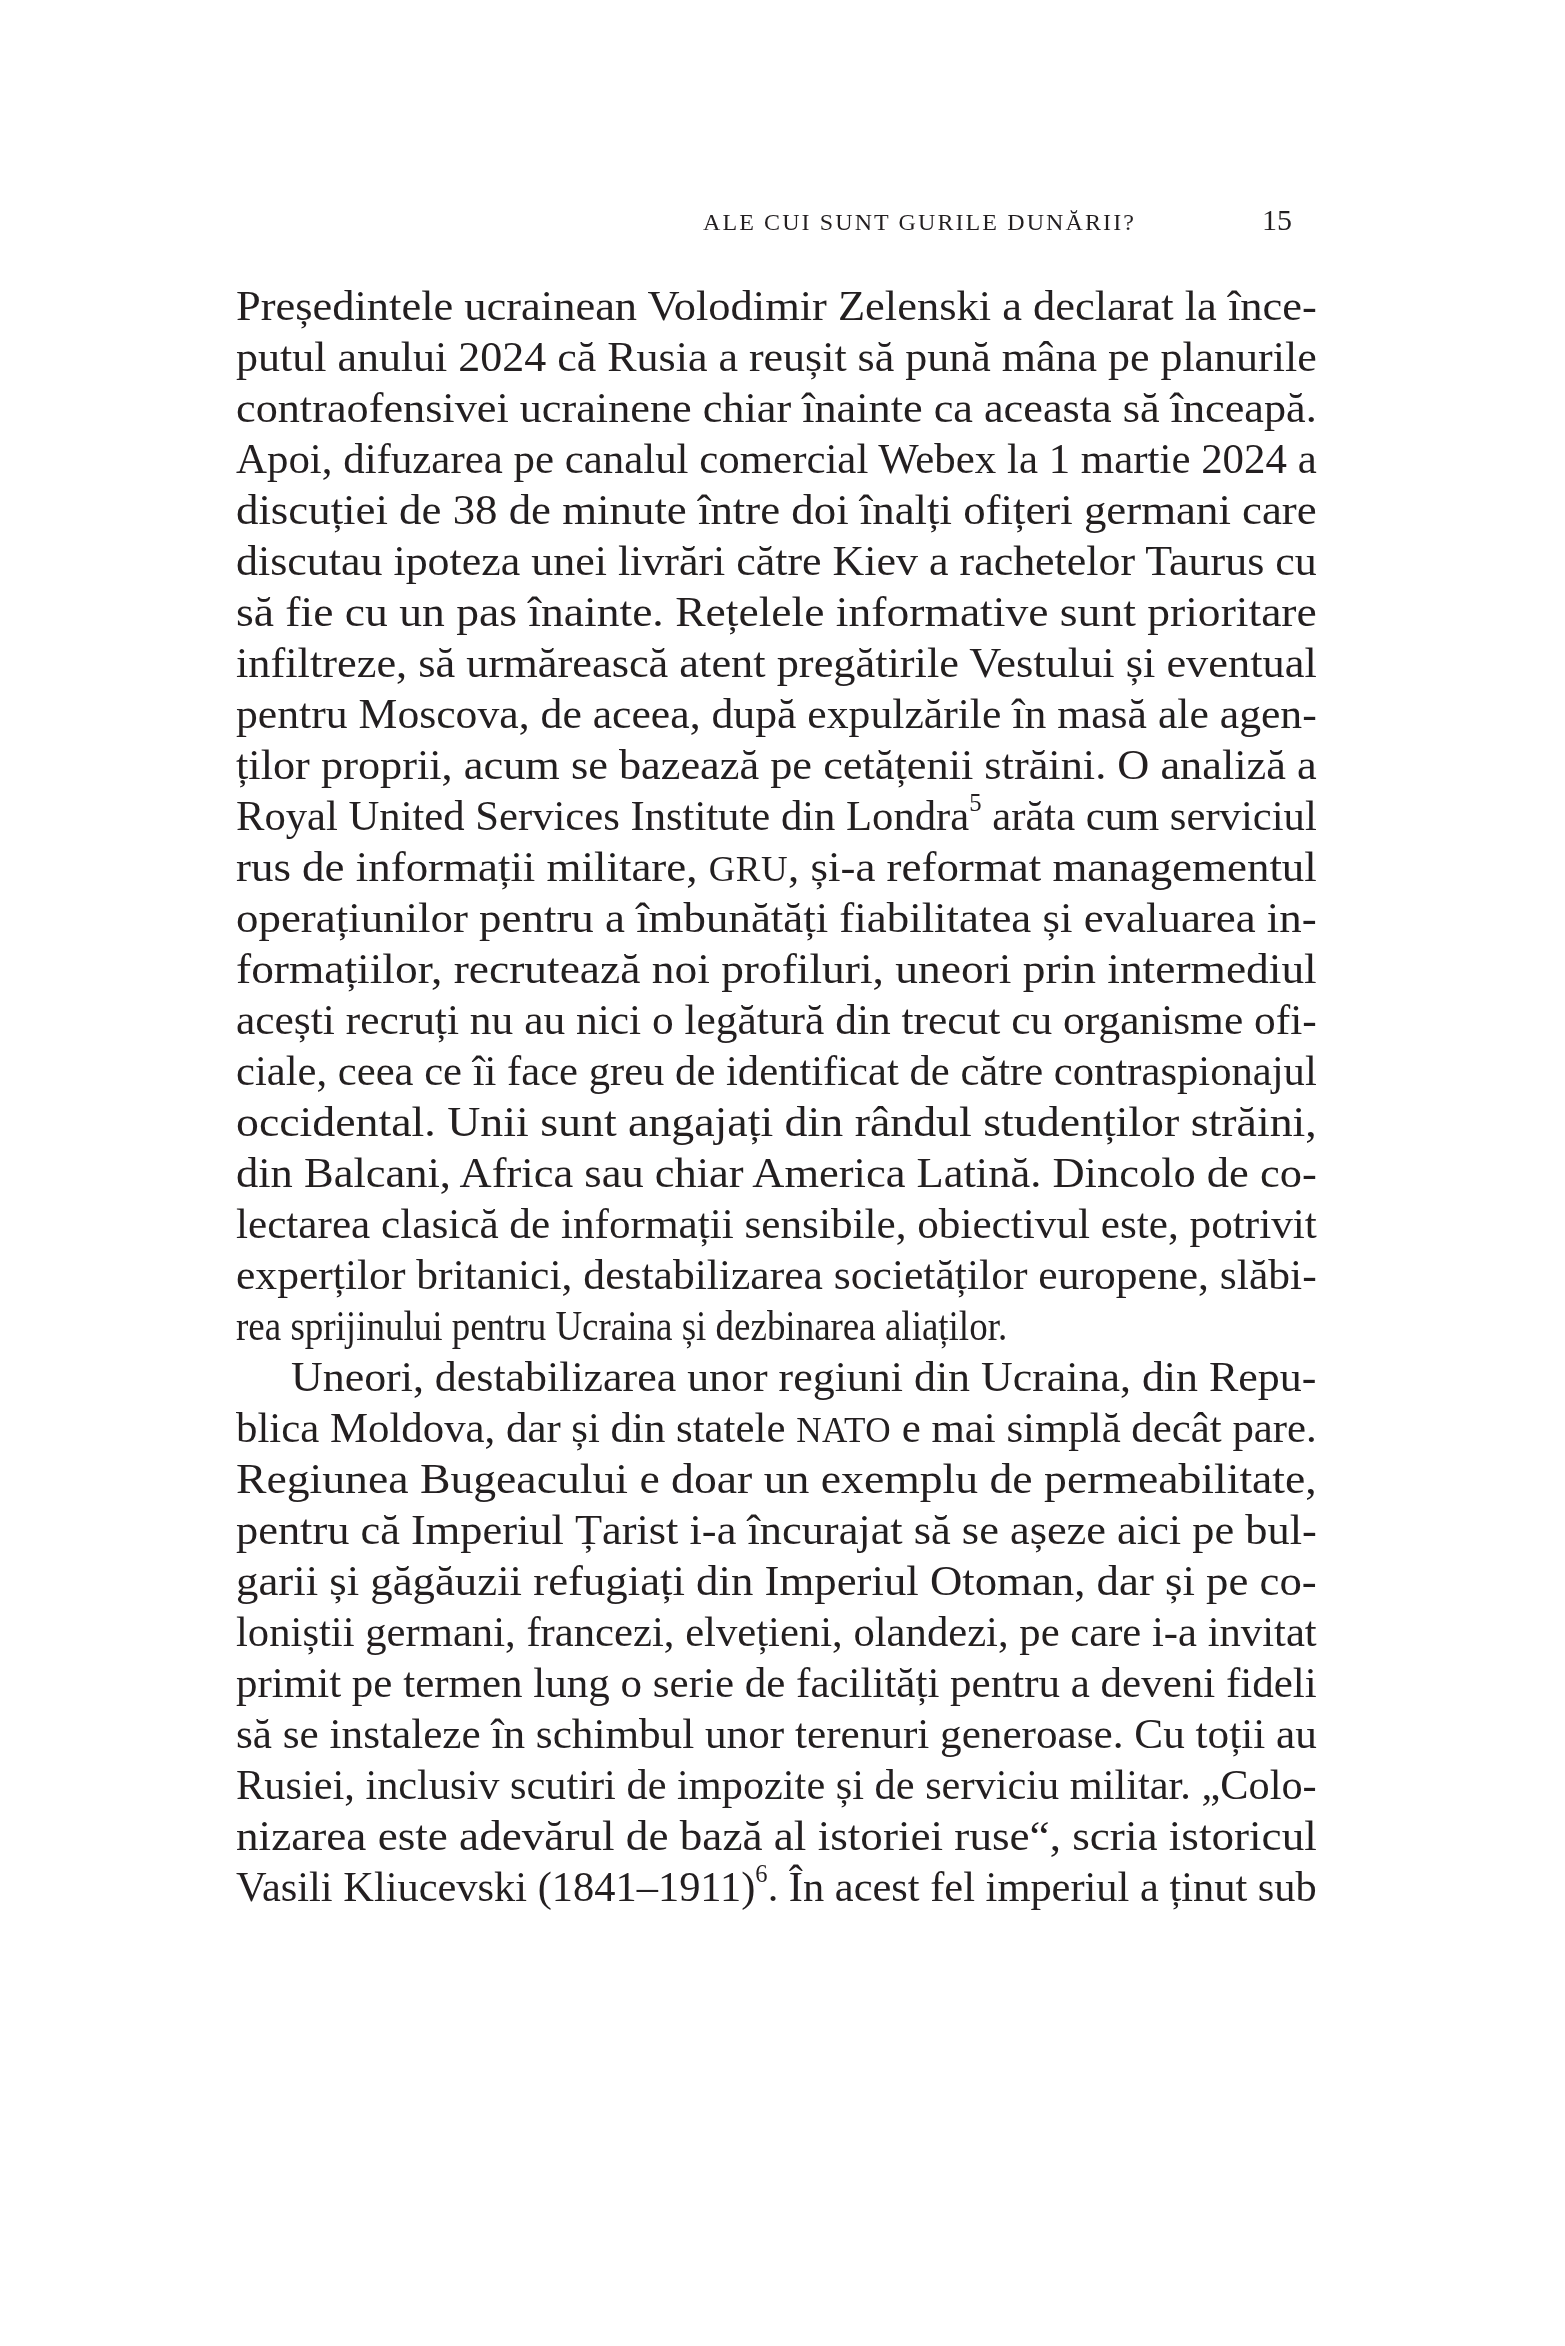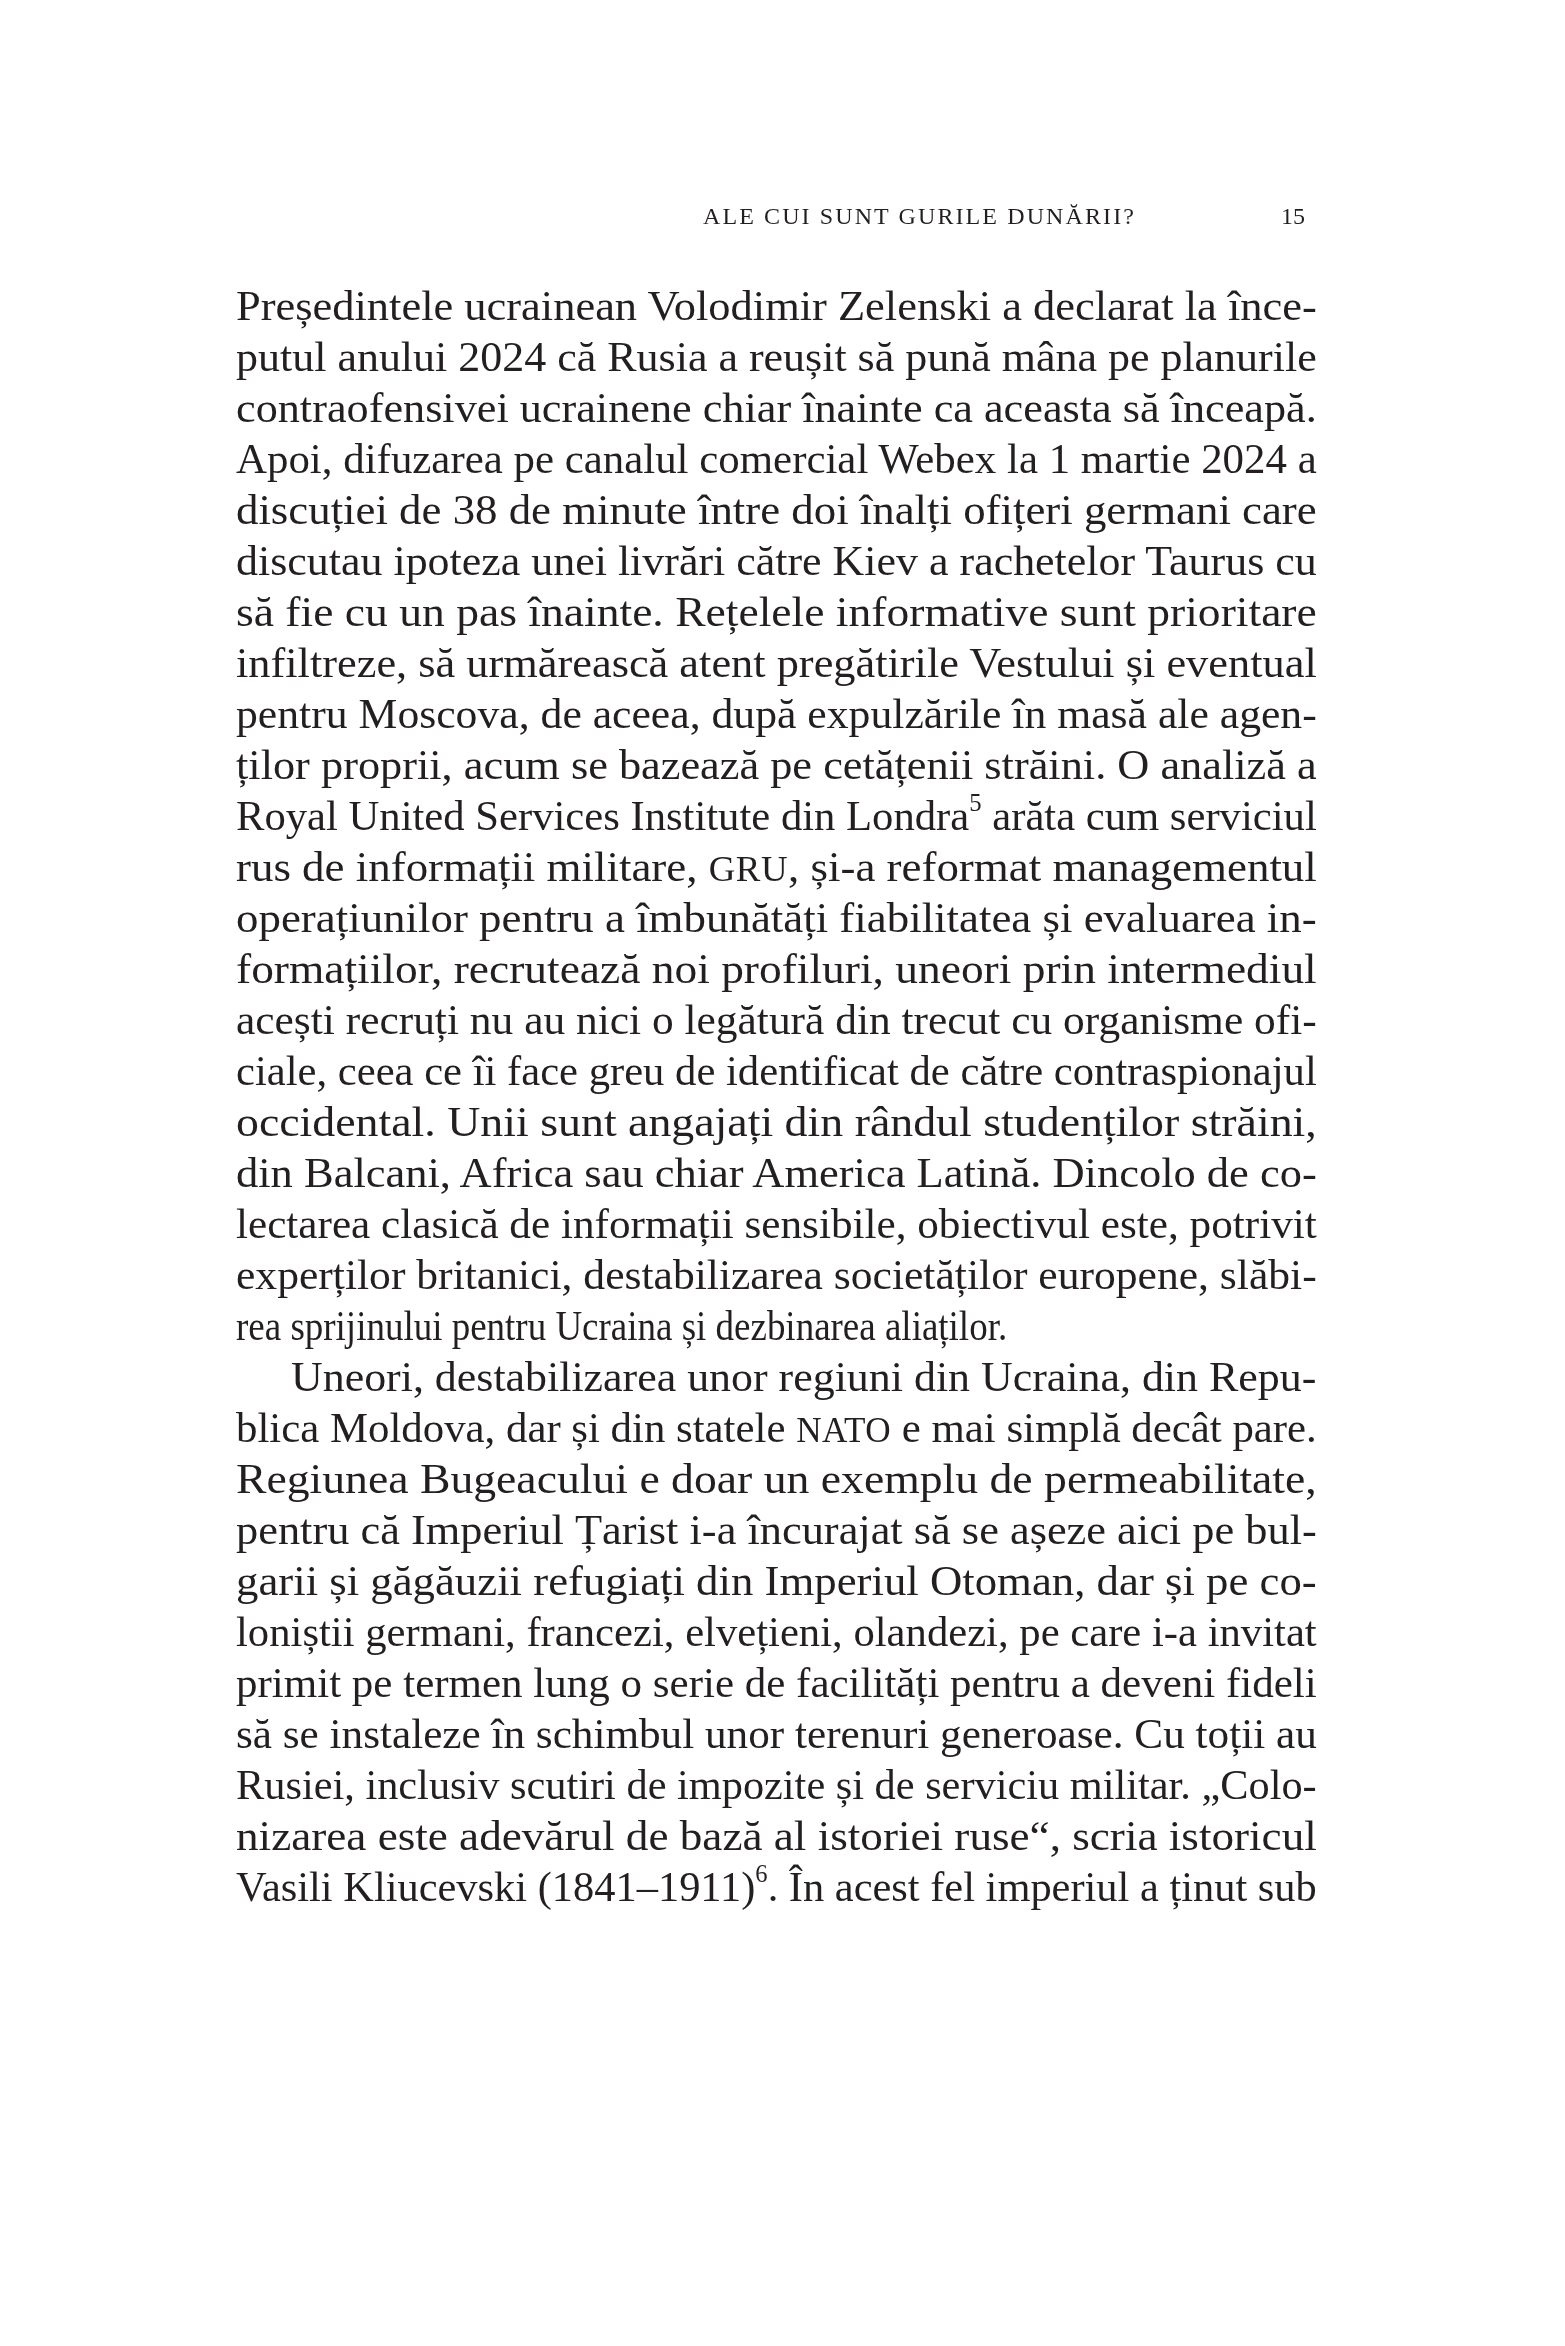--- a/index.html
+++ b/index.html
@@ -25,22 +25,22 @@
       justify-content: space-between;
       align-items: baseline;
     }
     .running-title {
       font-size: 24px;
       letter-spacing: 2.1px;
       text-transform: uppercase;
       font-weight: normal;
     }
     .page-number {
-      font-size: 24px;
-      margin-right: 1px;
+      font-size: 30px;
+      margin-right: 14px;
     }
     .body-text {
       position: absolute;
       top: 280px;
       left: 236px;
       width: 1070px;
     }
     .line {
       display: block;
       height: 51px;

